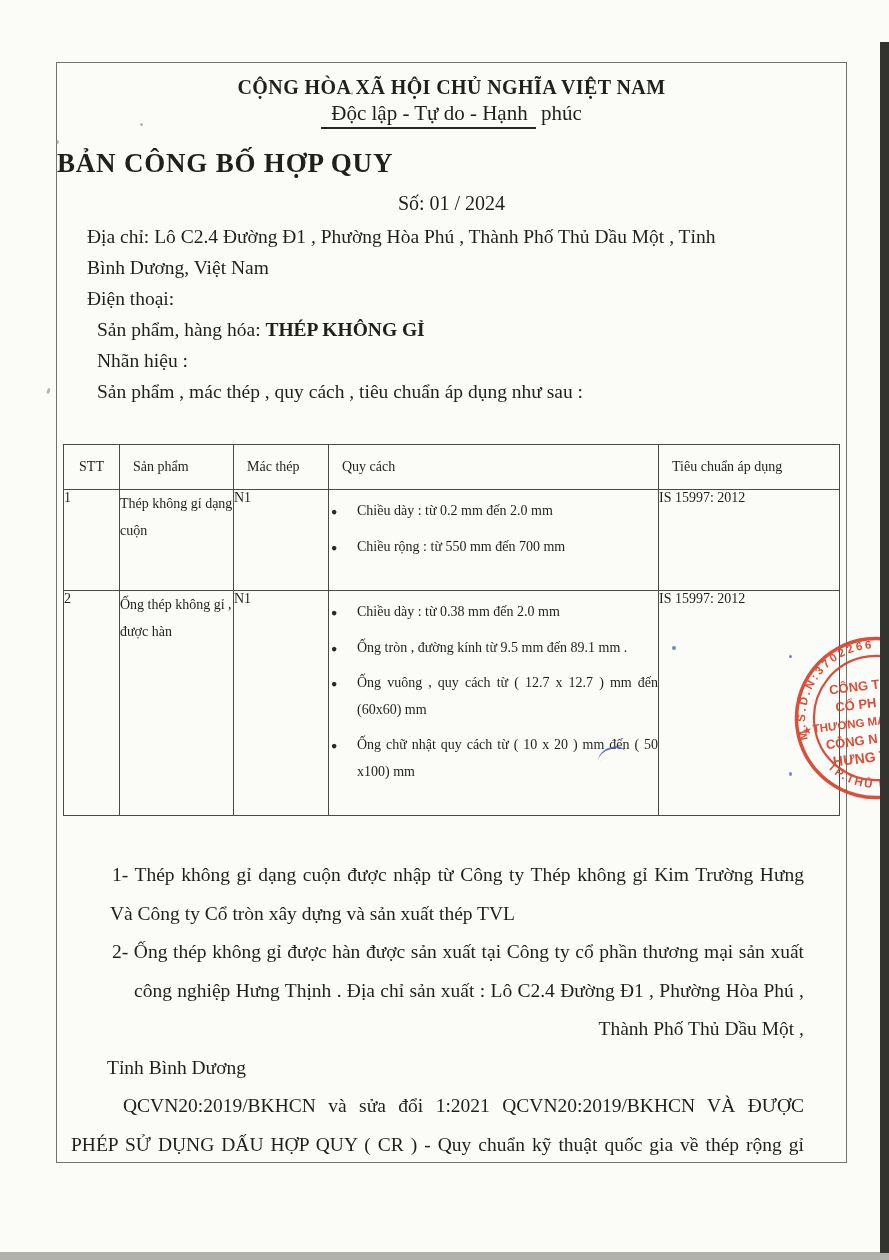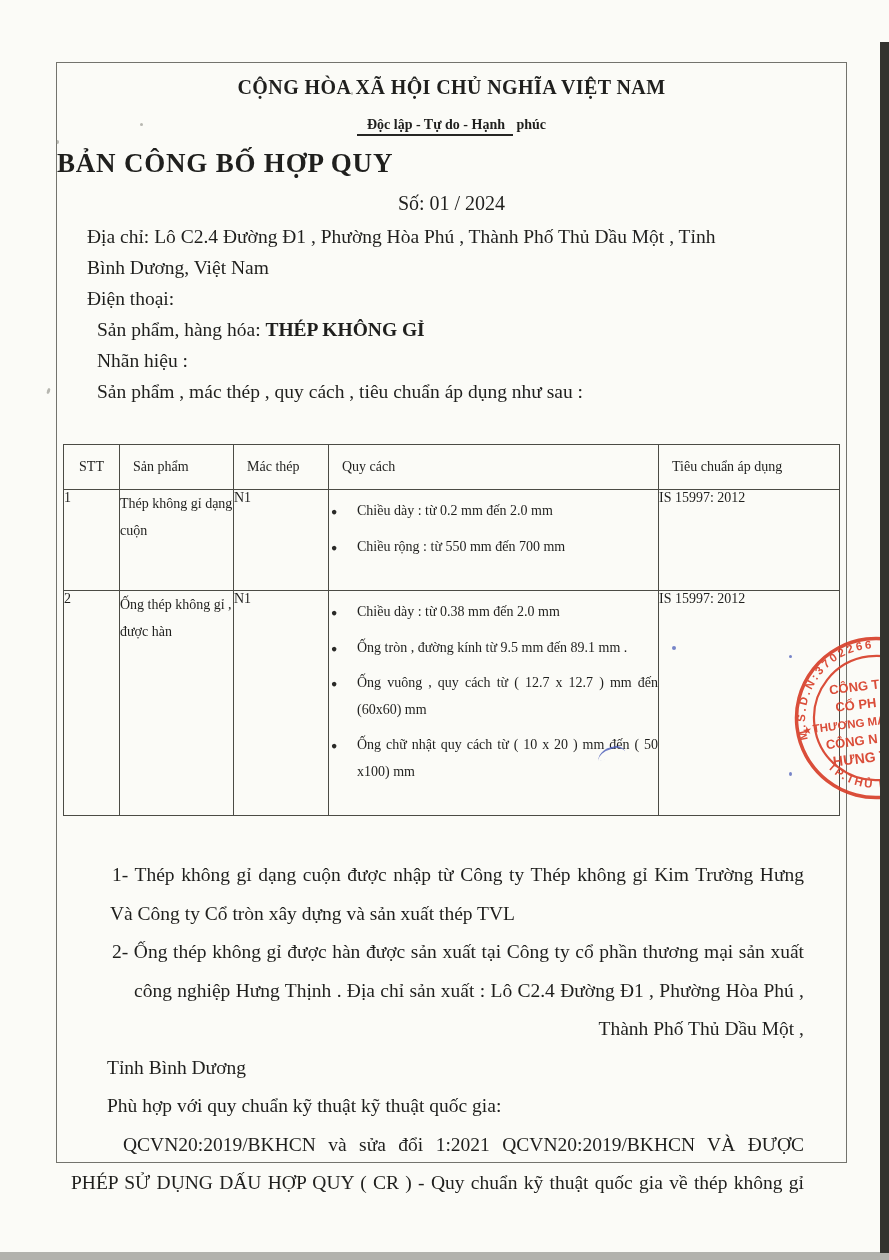--- a/index.html
+++ b/index.html
@@ -9,21 +9,21 @@
     font-family:"Liberation Serif","DejaVu Serif",serif;
     color:#1f1f1d;
   }
   .border-box {
     position:absolute; left:56px; top:62px; width:789px; height:1099px;
     border:1.5px solid #73736d; background:transparent;
   }
   
   .head { position:absolute; top:13px; left:0; right:0; text-align:center; }
   .head-l1 { font-size:20px; font-weight:bold; letter-spacing:.4px; }
-  .head-l2 { font-size:14px; font-weight:bold; margin-top:18px; }
+  .head-l2 { font-size:21px; font-weight:normal; margin-top:2px; }
   .motto-underline { border-bottom:2px solid #262624; padding:0 8px 2px 10px; }
   .doc-title {
     position:absolute; top:85px; left:0; right:0; text-align:left;
     font-size:27px; font-weight:bold; letter-spacing:.8px;
   }
   .doc-number { position:absolute; top:129px; left:0; right:0; text-align:center; font-size:20px; }
   
   .info { position:absolute; top:158px; left:30px; right:32px; font-size:19.5px; line-height:31px; }
   .info p { margin:0; }
   .indent { padding-left:10px; }
@@ -148,23 +148,22 @@
     </tbody>
       </table>
 
     <div class="notes">
       <p class="pl41 jl">1- Thép không gỉ dạng cuộn được nhập từ Công ty Thép không gỉ Kim Trường Hưng</p>
       <p class="pl39">Và Công ty Cổ tròn xây dựng và sản xuất thép TVL</p>
       <p class="pl41 jl">2- Ống thép không gỉ được hàn được sản xuất tại Công ty cổ phần thương mại sản xuất</p>
       <p class="pl63 jl">công nghiệp Hưng Thịnh . Địa chỉ sản xuất : Lô C2.4 Đường Đ1 , Phường Hòa Phú ,</p>
       <p class="pl63">Thành Phố Thủ Dầu Một ,</p>
       <p class="pl36">Tỉnh Bình Dương</p>
-      <p class="pl36">Phù hợp với quy chuẩn kỹ thuật kỹ thuật quốc gia:</p>
       <p class="pl52 jl">QCVN20:2019/BKHCN và sửa đổi 1:2021 QCVN20:2019/BKHCN VÀ ĐƯỢC</p>
-      <p class="pl0 jl">PHÉP SỬ DỤNG DẤU HỢP QUY ( CR ) -  Quy chuẩn kỹ thuật quốc gia về thép không gỉ</p>
+      <p class="pl0 jl">PHÉP SỬ DỤNG DẤU HỢP QUY ( CR ) -  Quy chuẩn kỹ thuật quốc gia về thép rộng gỉ</p>
     </div>
 
   </div>
 
   <svg class="stamp" width="170" height="170" viewBox="0 0 170 170">
     <circle cx="85" cy="85" r="79.5" fill="none" stroke="#d8402a" stroke-width="3.5"></circle>
     <circle cx="85" cy="85" r="62" fill="none" stroke="#d8402a" stroke-width="2.2"></circle>
     <defs>
       <path id="arcTop" d="M 16,103 A 71,71 0 1 1 154,103" fill="none"></path>
       <path id="arcBottom" d="M 25,120 A 69,69 0 0 0 145,120" fill="none"></path>

